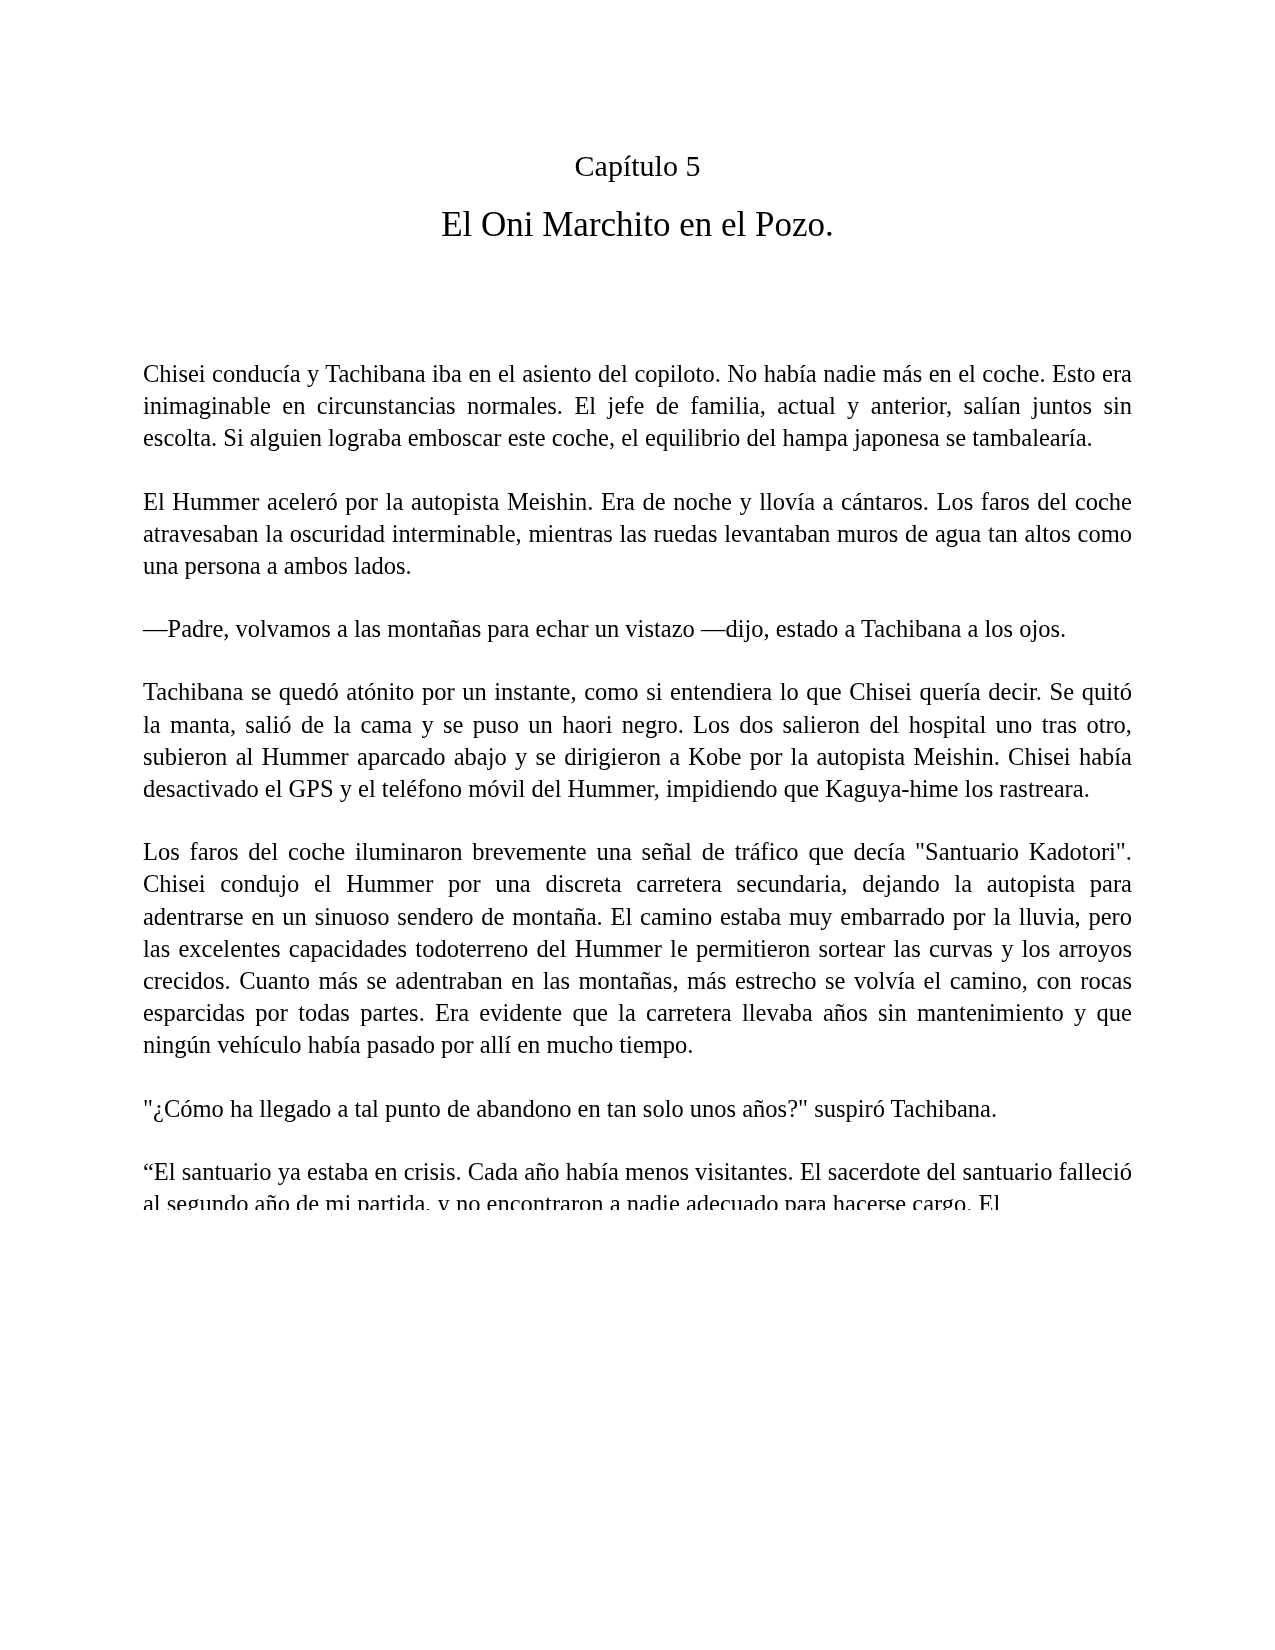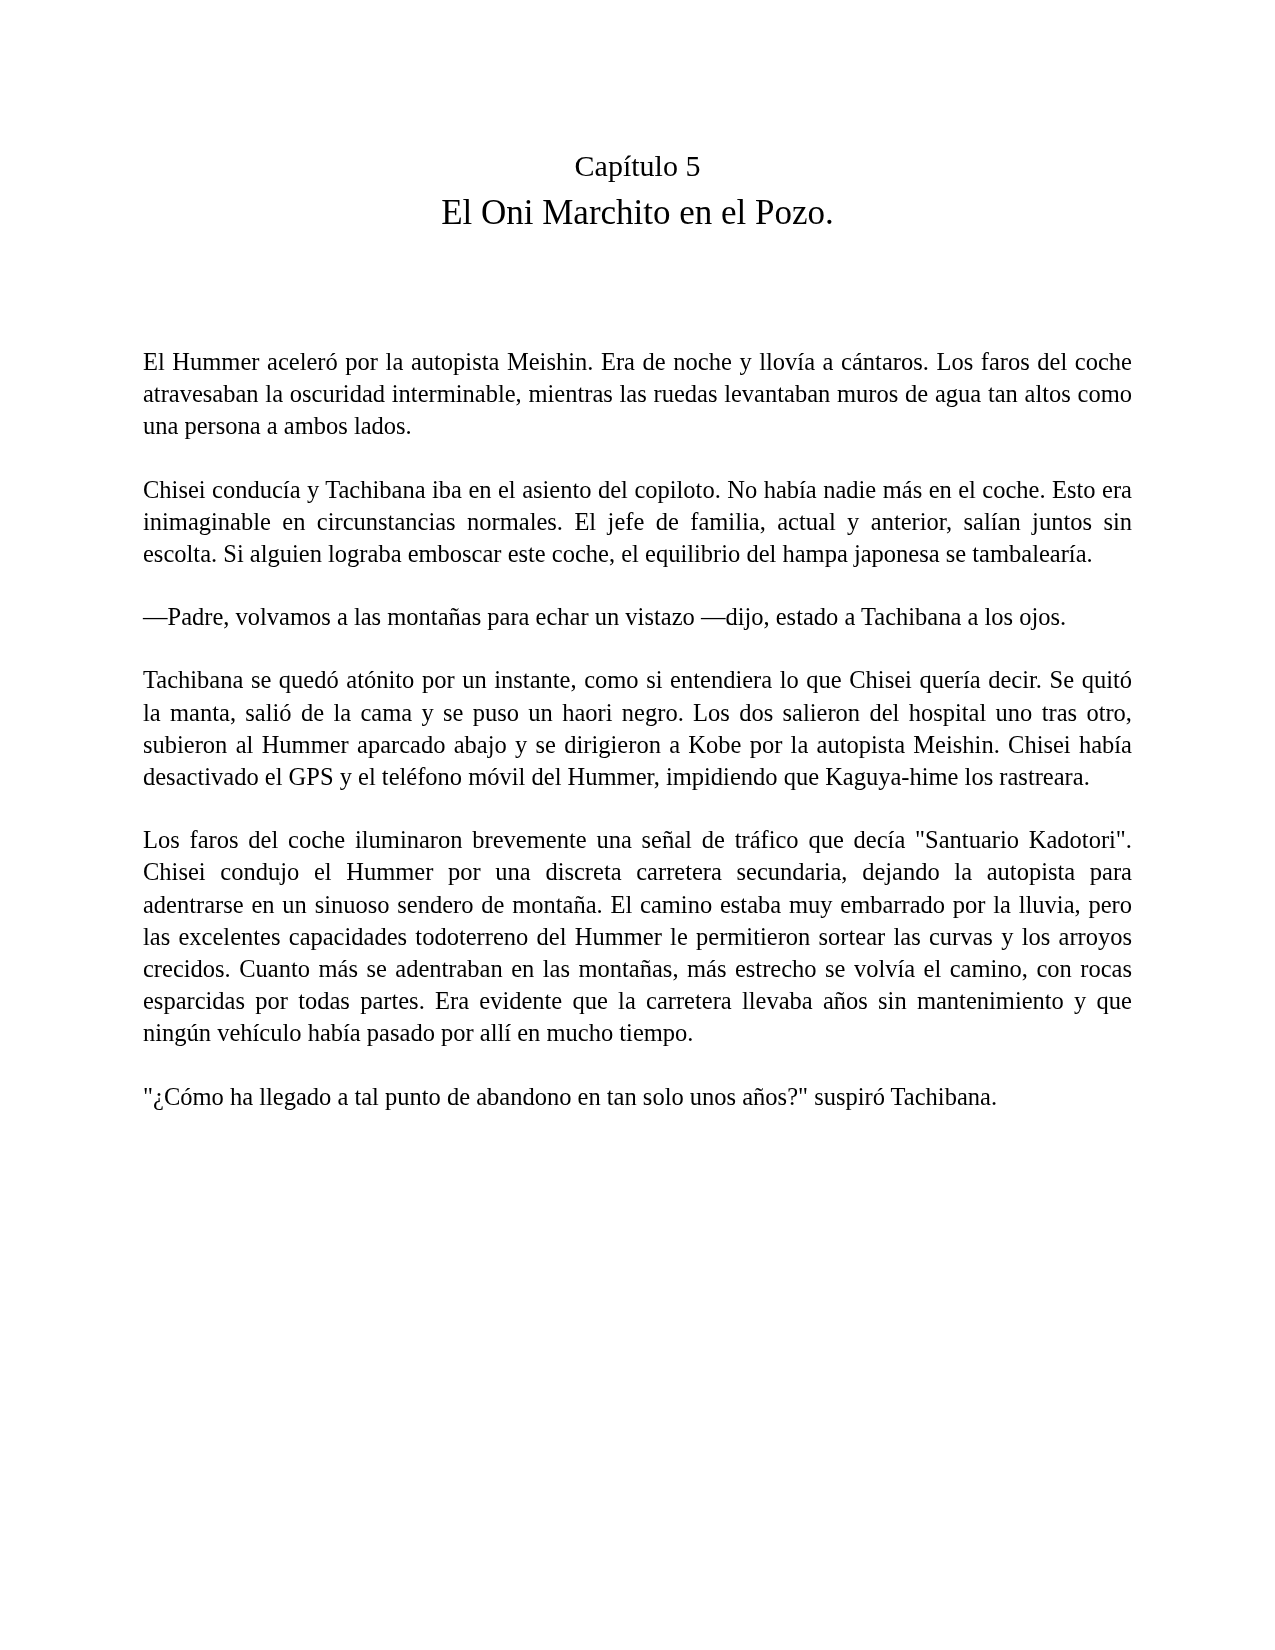--- a/index.html
+++ b/index.html
@@ -21,21 +21,21 @@
     padding-top: 146px;
     text-align: center;
   }
   .chapter-label {
     margin: 0;
     font-size: 30px;
     line-height: 39px;
     font-weight: normal;
   }
   .chapter-title {
-    margin: 4px;
+    margin: 16px;
     font-size: 35px;
     line-height: 47px;
     font-weight: normal;
   }
   .body-text {
     margin: 110px 143px 0 143px;
     width: 989px;
   }
   .para {
     margin: 0 0 31px 0;
@@ -58,25 +58,26 @@
 <body>
 
 <div class="page">
 
   <header class="title-block">
     <h2 class="chapter-label">Capítulo 5</h2>
     <h1 class="chapter-title">El Oni Marchito en el Pozo.</h1>
   </header>
 
   <main class="body-text">
+    <p class="para">Chisei conducía y Tachibana iba en el asiento del copiloto. No había nadie más en el coche. Esto era inimaginable en circunstancias normales. El jefe de familia, actual y anterior, salían juntos sin escolta. Si alguien lograba emboscar este coche, el equilibrio del hampa japonesa se tambalearía.</p>
     <p class="para">El Hummer aceleró por la autopista Meishin. Era de noche y llovía a cántaros. Los faros del coche atravesaban la oscuridad interminable, mientras las ruedas levantaban muros de agua tan altos como una persona a ambos lados.</p>
-    <p class="para">Chisei conducía y Tachibana iba en el asiento del copiloto. No había nadie más en el coche. Esto era inimaginable en circunstancias normales. El jefe de familia, actual y anterior, salían juntos sin escolta. Si alguien lograba emboscar este coche, el equilibrio del hampa japonesa se tambalearía.</p>
     <p class="para">—Padre, volvamos a las montañas para echar un vistazo —dijo, estado a Tachibana a los ojos.</p>
     <p class="para">Tachibana se quedó atónito por un instante, como si entendiera lo que Chisei quería decir. Se quitó la manta, salió de la cama y se puso un haori negro. Los dos salieron del hospital uno tras otro, subieron al Hummer aparcado abajo y se dirigieron a Kobe por la autopista Meishin. Chisei había desactivado el GPS y el teléfono móvil del Hummer, impidiendo que Kaguya-hime los rastreara.</p>
     <p class="para">Los faros del coche iluminaron brevemente una señal de tráfico que decía "Santuario Kadotori". Chisei condujo el Hummer por una discreta carretera secundaria, dejando la autopista para adentrarse en un sinuoso sendero de montaña. El camino estaba muy embarrado por la lluvia, pero las excelentes capacidades todoterreno del Hummer le permitieron sortear las curvas y los arroyos crecidos. Cuanto más se adentraban en las montañas, más estrecho se volvía el camino, con rocas esparcidas por todas partes. Era evidente que la carretera llevaba años sin mantenimiento y que ningún vehículo había pasado por allí en mucho tiempo.</p>
     <p class="para">"¿Cómo ha llegado a tal punto de abandono en tan solo unos años?" suspiró Tachibana.</p>
+    <p class="para">“El santuario ya estaba en crisis. Cada año había menos visitantes. El sacerdote del santuario falleció al segundo año de mi partida, y no encontraron a nadie adecuado para hacerse cargo. El</p>
   </main>
 
   <footer class="page-footer">
     <span>85</span>
   </footer>
 
 </div>
 
 </body></html>

